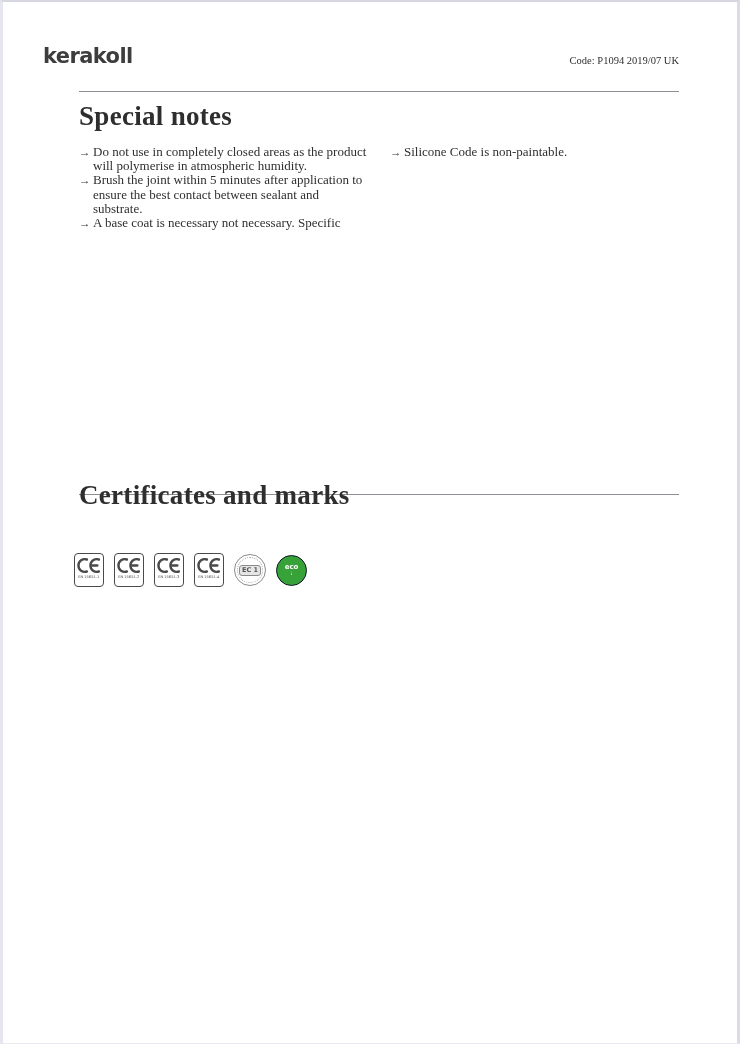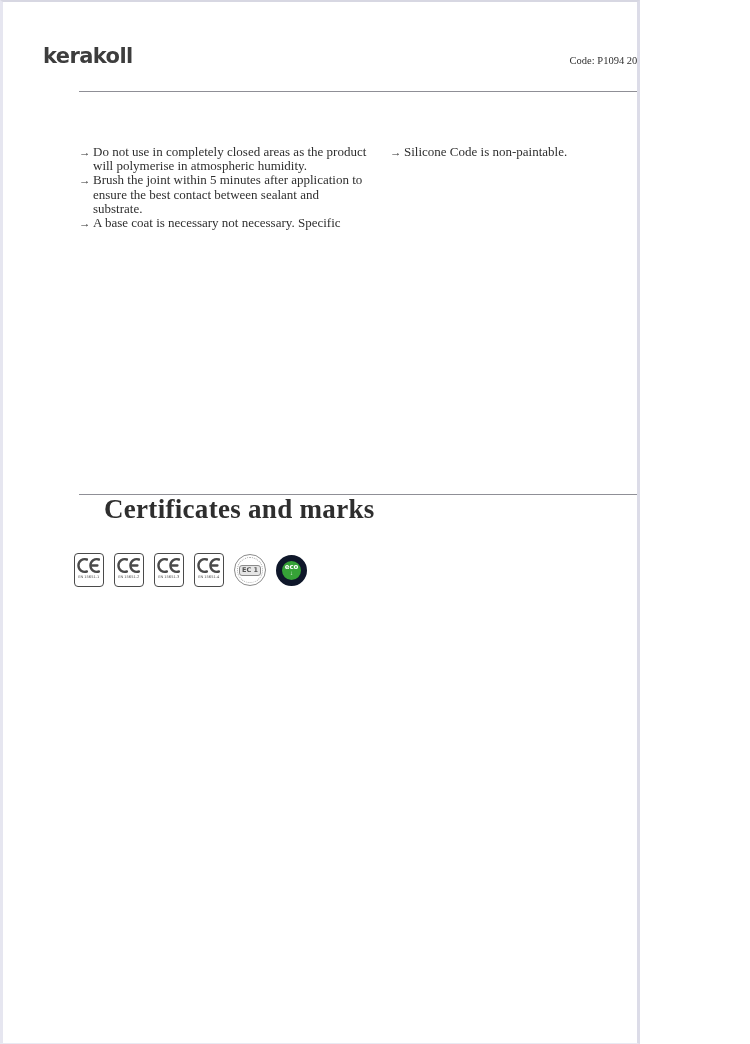--- a/index.html
+++ b/index.html
@@ -1,18 +1,18 @@
 <!DOCTYPE html>
 <html><head>
 <meta charset="utf-8">
 <style>
   html,body{margin:0;padding:0;background:#ffffff;}
   .page{
     position:relative;
-    width:640px;height:1044px;
+    width:740px;height:1044px;
     background:#ffffff;
     box-sizing:border-box;
     border-top:2px solid #d7d7e2;
     border-left:3px solid #e6e6f0;
     border-right:3px solid #dcdce8;
     border-bottom:1px solid #e9e9f2;
     font-family:"Liberation Serif", serif;
     color:#2f2f2f;
     overflow:hidden;
   }
@@ -38,21 +38,21 @@
   .rule-1{top:89px;}
   .rule-2{top:492px;}
   
   .h-title{
     position:absolute;left:76px;
     font-weight:700;color:#2e2e2e;
     font-size:27px;line-height:1.1;
     letter-spacing:0.3px;
   }
   .h-special{top:100px;}
-  .h-certs{top:493px;margin-left:25px;}
+  .h-certs{top:479px;}
   .notes{
     position:absolute;left:76px;top:143px;width:602px;
     display:flex;gap:20px;
     font-size:13px;line-height:14.2px;color:#2f2f2f;
   }
   .notes .col{width:291px;}
   .note-item{position:relative;padding-left:14px;margin:0 0 0 0;}
   .note-item .arrow{
     position:absolute;left:0;top:0;font-size:11.5px;color:#2f2f2f;
   }
@@ -89,40 +89,41 @@
   }
   .ec1-core{
     font-family:"DejaVu Sans", sans-serif;
     font-size:6.5px;font-weight:700;color:#555;
     border:1px solid #8b8b8b;border-radius:3px;
     padding:1px 2px;line-height:7px;background:#e5e5e5;z-index:1;
   }
   .eco-mark{
     width:31px;height:31px;border-radius:50%;
     background:#36a237;
-    border:6px solid #0f172a;
+    border:1px solid #0f172a;
     box-sizing:border-box;
     display:flex;flex-direction:column;align-items:center;justify-content:center;
     color:#ffffff;
   }
   .eco-txt{
     font-family:"DejaVu Sans", sans-serif;
     font-size:7px;font-weight:700;line-height:7px;color:#fff;
   }
   .eco-stem{font-size:6px;line-height:5px;color:#eaf6ea;}
 </style>
 </head>
 <body>
 
 <div class="page">
 
   <div class="logo">kerakoll</div>
   <div class="hdr-right">Code: P1094 2019/07 UK</div>
   <div class="rule rule-1"></div>
 
+  <div class="h-title h-special">Special notes</div>
 
   <div class="notes">
     <div class="col">
       <div class="note-item">
         <span class="arrow">→</span><span>Do not use in completely closed areas as the product will polymerise in atmospheric humidity.</span>
       </div>
       <div class="note-item">
         <span class="arrow">→</span><span>Brush the joint within 5 minutes after application to ensure the best contact between sealant and substrate.</span>
       </div>
       <div class="note-item">

